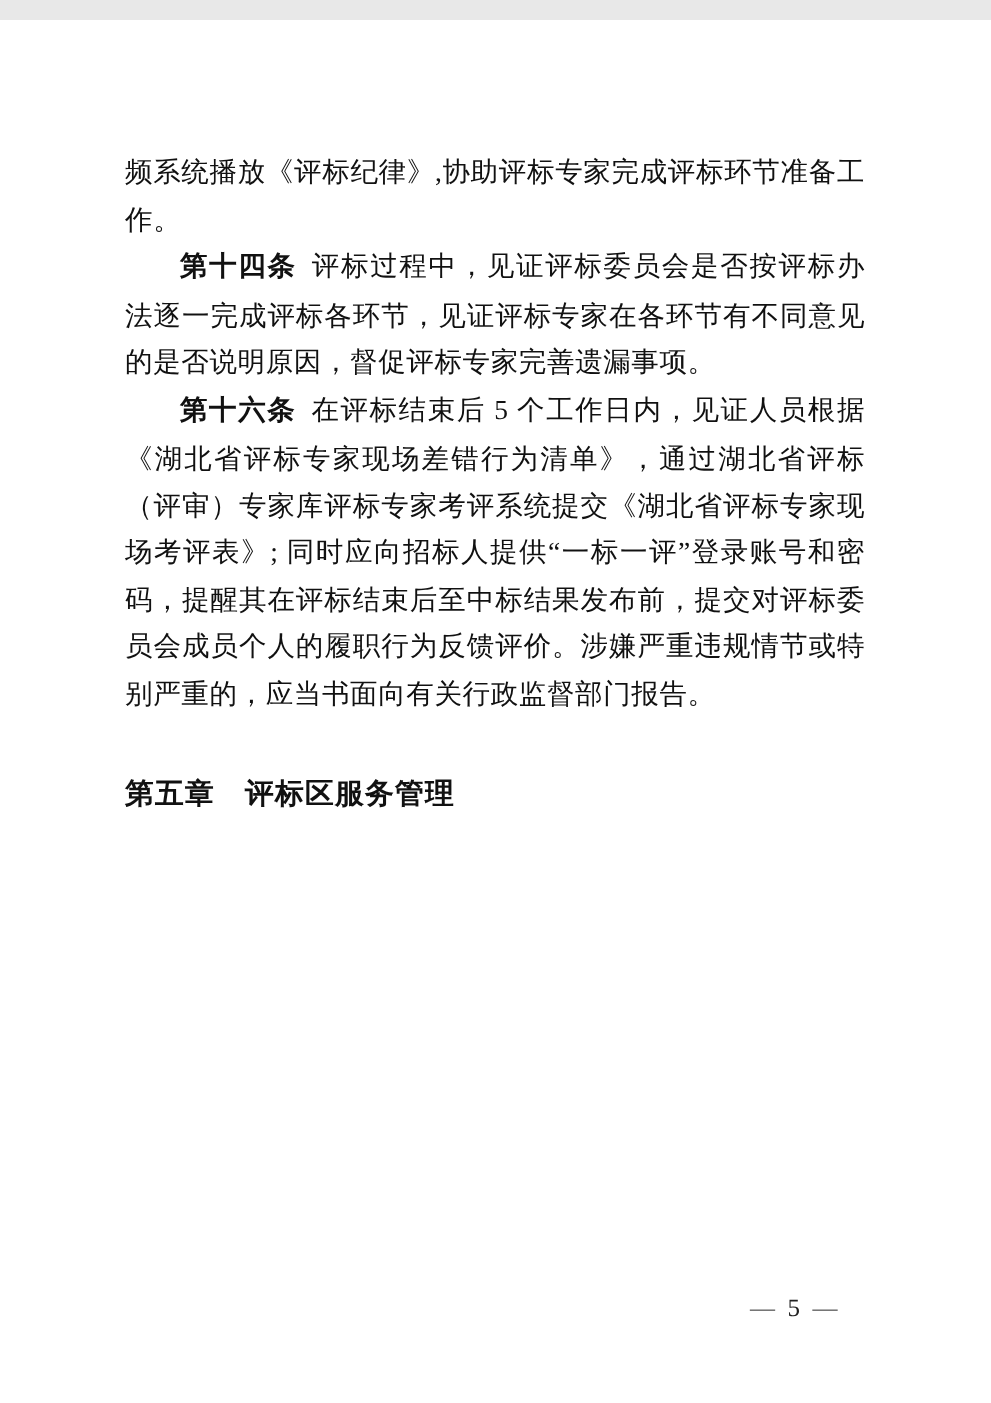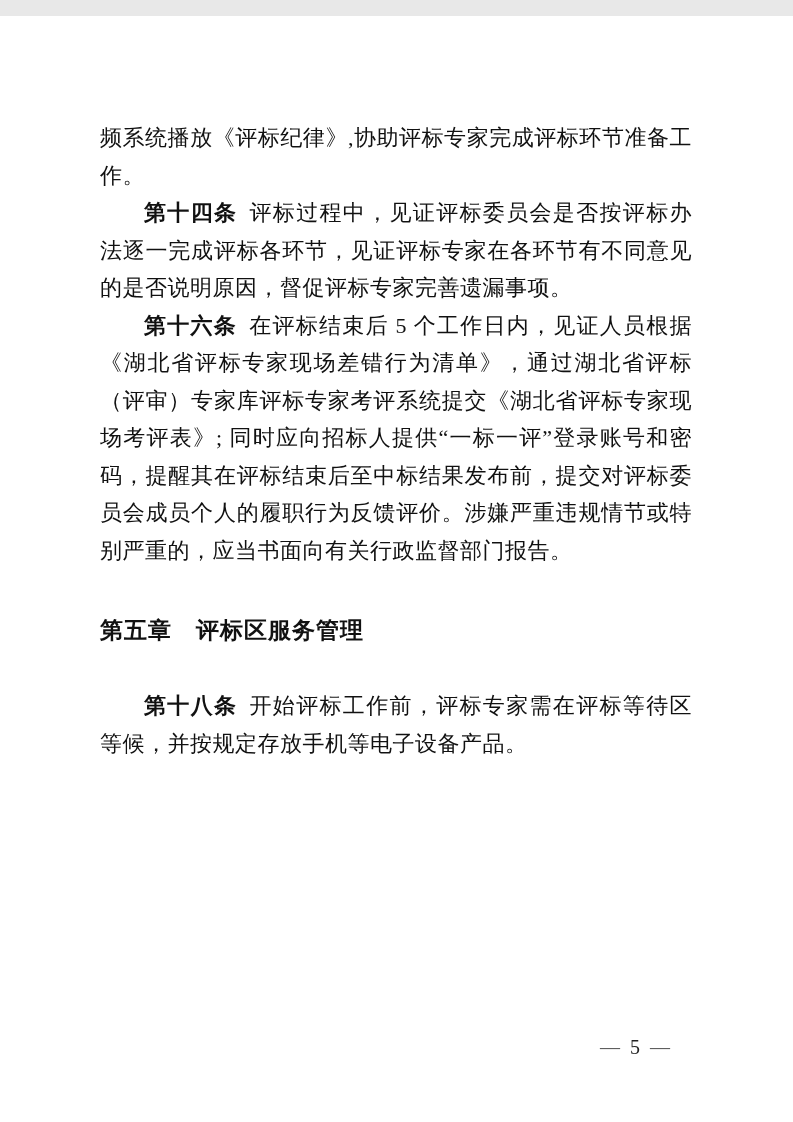--- a/index.html
+++ b/index.html
@@ -29,21 +29,21 @@
     color: #111111;
     text-align: justify;
     text-justify: inter-ideograph;
     text-indent: 2em;
     letter-spacing: 0.5px;
   }
   .para.continuation {
     text-indent: 0;
   }
   .para-label {
-    font-family: Liberation Serif, serif;
+    font-family: Liberation Mono, monospace;
     font-weight: 700;
     margin-right: 0.55em;
   }
   .chapter-heading {
     margin: 46px 0 42px 0;
     font-family: "Liberation Sans", "DejaVu Sans", sans-serif;
     font-weight: 700;
     font-size: 23px;
     line-height: 30px;
     color: #111111;
@@ -79,23 +79,20 @@
     </p>
 
 
     <p class="para">
       <span class="para-label">第十六条</span><span>在评标结束后 5 个工作日内，见证人员根据《湖北省评标专家现场差错行为清单》，通过湖北省评标（评审）专家库评标专家考评系统提交《湖北省评标专家现场考评表》; 同时应向招标人提供“一标一评”登录账号和密码，提醒其在评标结束后至中标结果发布前，提交对评标委员会成员个人的履职行为反馈评价。涉嫌严重违规情节或特别严重的，应当书面向有关行政监督部门报告。</span>
     </p>
 
     <h2 class="chapter-heading">第五章　评标区服务管理</h2>
 
 
-    <p class="para">
-      <span class="para-label">第十八条</span><span>开始评标工作前，评标专家需在评标等待区等候，并按规定存放手机等电子设备产品。</span>
-    </p>
 
 
   </div>
 
   <div class="page-footer">
     <span class="dash">—</span>
     <span class="num">5</span>
     <span class="dash">—</span>
   </div>
 </div>

